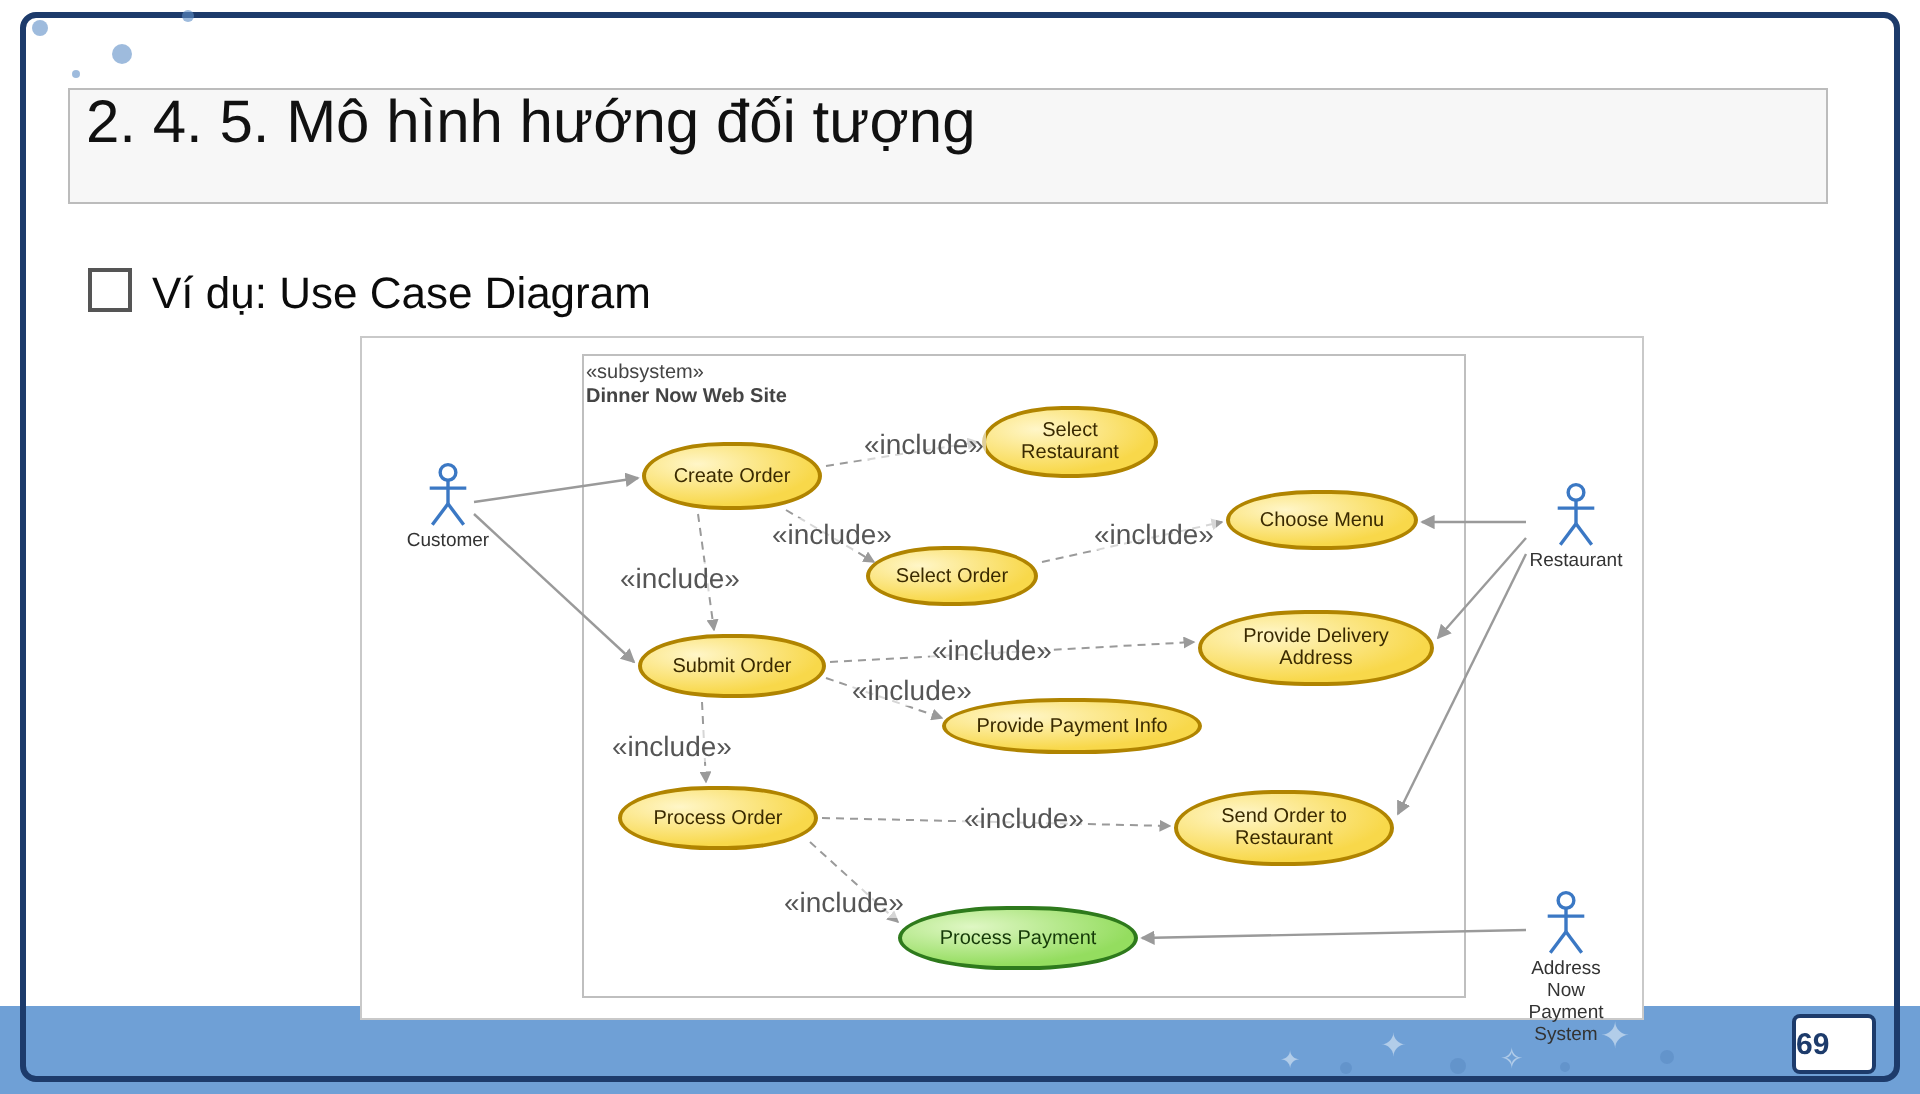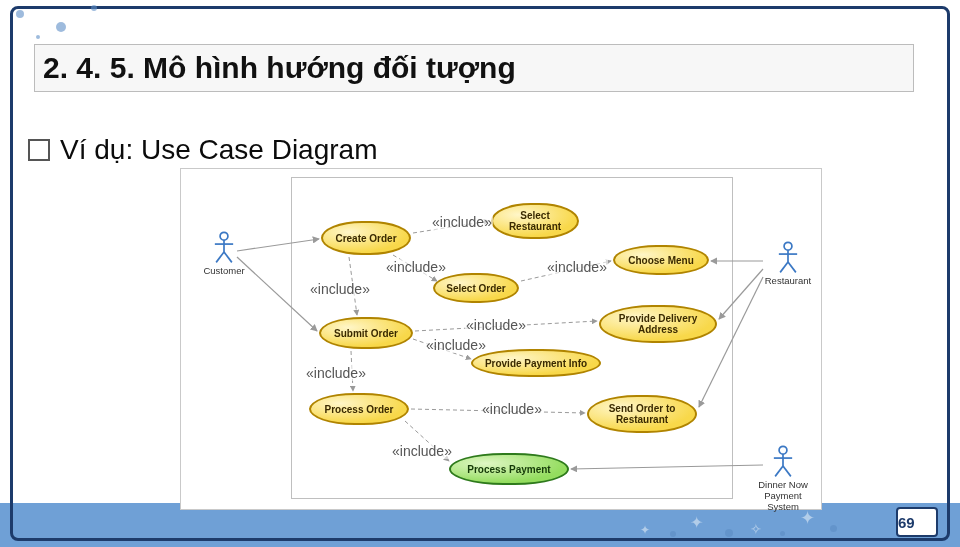--- a/index.html
+++ b/index.html
@@ -1,25 +1,25 @@
 <!DOCTYPE html>
 <html><head>
 <meta charset="utf-8">
 <style>
 html,body{margin:0;padding:0;width:960px;height:547px;font-family:Arial,Helvetica,sans-serif;overflow:hidden}
 .page{position:relative;width:960px;height:547px;background:linear-gradient(#fff 0 92%,#6fa0d6 92% 100%)}
 .outer-border{position:absolute;inset:6px 10px 6px 10px;border:3px solid #1d3b6b;border-radius:8px}
-.title-bar{position:absolute;left:34px;top:44px;width:880px;height:48px;border:1px solid #bcbcbc;background:#f7f7f7;font-size:30px;font-weight:700;color:#111;display:flex;align-items:center;padding-left:8px;box-sizing:border-box}
-.bullet-line{position:absolute;left:28px;top:134px;font-size:28px;color:#0b0b0b}
+.title-bar{position:absolute;left:34px;top:44px;width:880px;height:58px;border:1px solid #bcbcbc;background:#f7f7f7;font-size:30px;font-weight:400;color:#111;display:flex;align-items:flex-start;padding-left:8px;box-sizing:border-box}
+.bullet-line{position:absolute;left:44px;top:134px;font-size:22px;color:#0b0b0b}
 .bullet-line .bul{display:inline-block;width:18px;height:18px;border:2px solid #555;margin-right:10px;vertical-align:-2px}
 .page-num{position:absolute;right:22px;bottom:10px;width:38px;height:26px;border:2px solid #1d3b6b;border-radius:4px;background:#fff;display:flex;align-items:center;justify-content:flex-start;font-size:15px;font-weight:700;color:#1d3b6b}
 .diagram{position:absolute;left:180px;top:168px;width:640px;height:340px;border:1px solid #c9c9c9;background:#fff}
 .sysbox{position:absolute;left:110px;top:8px;width:440px;height:320px;border:1px solid #bfbfbf}
 .syslabel{position:absolute;left:112px;top:12px;font-size:10px;color:#444;line-height:1.15}
-.usecase{position:absolute;border-radius:50%/55%;border:2px solid #b08400;font-size:10px;font-weight:700;color:#3a2a00;display:flex;align-items:center;justify-content:center;text-align:center;padding:2px;box-sizing:border-box;background:radial-gradient(ellipse at 30% 30%,#fff6c8,#f8d84a 70%)}
+.usecase{position:absolute;border-radius:50%/55%;border:2px solid #b08400;font-size:10px;font-weight:400;color:#3a2a00;display:flex;align-items:center;justify-content:center;text-align:center;padding:2px;box-sizing:border-box;background:radial-gradient(ellipse at 30% 30%,#fff6c8,#f8d84a 70%)}
 .usecase.green{border:2px solid #2e7a1c;background:radial-gradient(ellipse at 30% 30%,#dff7c4,#94dd5f 70%);color:#153a08}
 .actor{position:absolute;width:54px;text-align:center;font-size:9.5px;color:#333}
 .actor svg{width:28px;height:34px;display:block;margin:0 auto}
 .lbl{position:absolute;font-size:14px;color:#555;background:rgba(255,255,255,.6);padding:0 1px}
 .decor-tl{position:absolute;top:0;left:-4px;width:130px;height:60px;opacity:.6}
 .decor-br{position:absolute;bottom:2px;right:70px;width:260px;height:50px;opacity:.7}
 .dot{position:absolute;border-radius:50%;background:#5f8fc7}
 .star{position:absolute;color:#cfe0f2}
 </style>
 </head>
@@ -38,20 +38,24 @@
   <div class="title-bar">
     <span>2. 4. 5. Mô hình hướng đối tượng</span>
   </div>
 
   <div class="bullet-line">
     <span class="bul"></span><span>Ví dụ: Use Case Diagram</span>
   </div>
 
   <div class="diagram">
     <div class="sysbox"></div>
+    <div class="syslabel">
+      <span>«subsystem»</span><br>
+      <b>Dinner Now Web Site</b>
+    </div>
 
     <div class="actor" style="left:16px;top:62px">
       <svg viewBox="0 0 20 26">
           <circle cx="10" cy="4" r="3" fill="none" stroke="#3b78c4" stroke-width="1.3"></circle>
           <line x1="10" y1="7" x2="10" y2="16" stroke="#3b78c4" stroke-width="1.3"></line>
           <line x1="3" y1="10" x2="17" y2="10" stroke="#3b78c4" stroke-width="1.3"></line>
           <line x1="10" y1="16" x2="4" y2="24" stroke="#3b78c4" stroke-width="1.3"></line>
           <line x1="10" y1="16" x2="16" y2="24" stroke="#3b78c4" stroke-width="1.3"></line>
         </svg>
       <span>Customer</span>
@@ -67,21 +71,21 @@
       <span>Restaurant</span>
     </div>
     <div class="actor" style="left:575px;top:276px">
       <svg viewBox="0 0 20 26">
           <circle cx="10" cy="4" r="3" fill="none" stroke="#3b78c4" stroke-width="1.3"></circle>
           <line x1="10" y1="7" x2="10" y2="16" stroke="#3b78c4" stroke-width="1.3"></line>
           <line x1="3" y1="10" x2="17" y2="10" stroke="#3b78c4" stroke-width="1.3"></line>
           <line x1="10" y1="16" x2="4" y2="24" stroke="#3b78c4" stroke-width="1.3"></line>
           <line x1="10" y1="16" x2="16" y2="24" stroke="#3b78c4" stroke-width="1.3"></line>
         </svg>
-      <span style="white-space:pre-line;display:inline-block">Dinner Now
+      <span style="white-space:pre-line;display:inline-block">Address Now
 Payment System</span>
     </div>
 
     <div class="usecase" style="left:140px;top:52px;width:90px;height:34px">
         <span>Create Order</span>
       </div>
     <div class="usecase" style="left:310px;top:34px;width:88px;height:36px">
         <span style="white-space:pre-line">Select
 Restaurant</span>
       </div>

